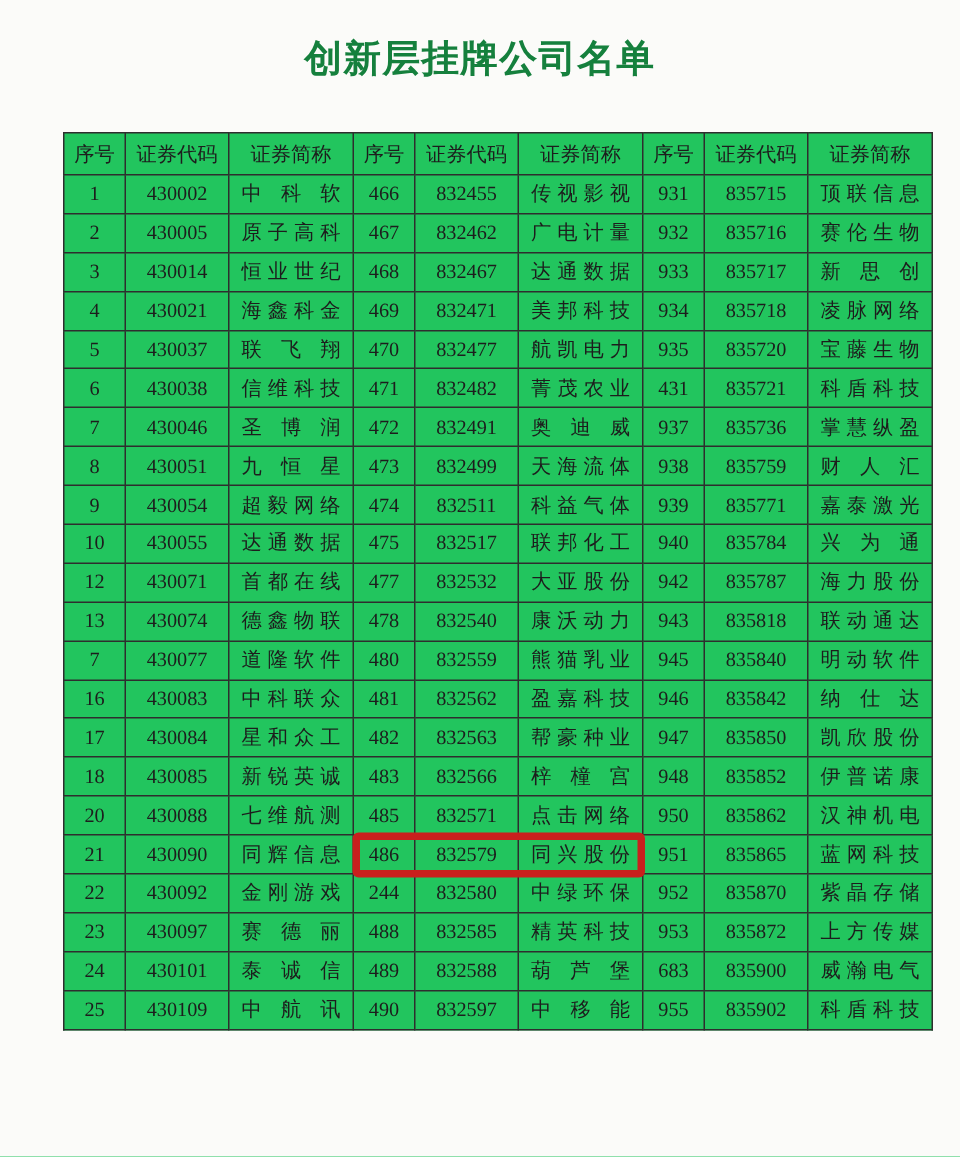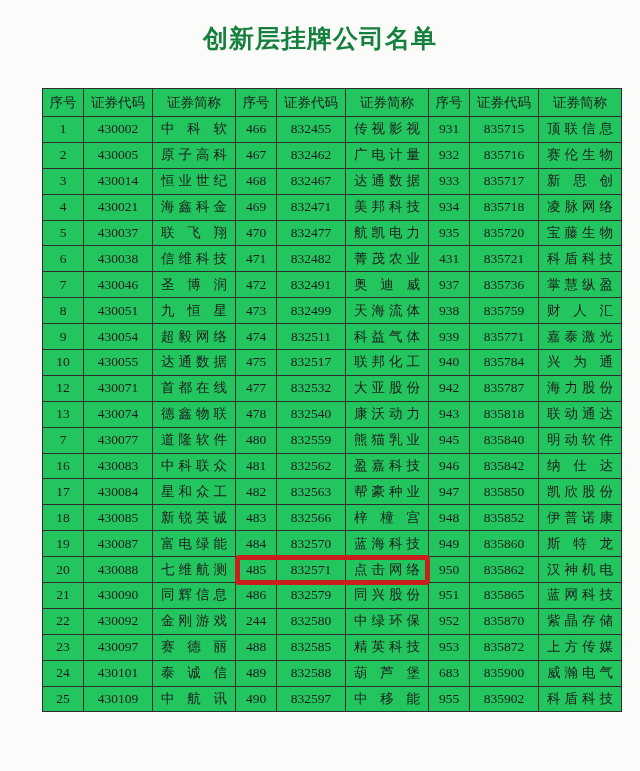--- a/index.html
+++ b/index.html
@@ -234,31 +234,20 @@
     <td class="code">430085</td>
     <td class="name">新锐英诚</td>
     <td class="seq">483</td>
     <td class="code">832566</td>
     <td class="name">梓橦宫</td>
     <td class="seq">948</td>
     <td class="code">835852</td>
     <td class="name">伊普诺康</td>
   </tr>
         <tr>
-    <td class="seq">19</td>
-    <td class="code">430087</td>
-    <td class="name">富电绿能</td>
-    <td class="seq">484</td>
-    <td class="code">832570</td>
-    <td class="name">蓝海科技</td>
-    <td class="seq">949</td>
-    <td class="code">835860</td>
-    <td class="name">斯特龙</td>
-  </tr>
-        <tr>
     <td class="seq">20</td>
     <td class="code">430088</td>
     <td class="name">七维航测</td>
     <td class="seq">485</td>
     <td class="code">832571</td>
     <td class="name">点击网络</td>
     <td class="seq">950</td>
     <td class="code">835862</td>
     <td class="name">汉神机电</td>
   </tr>

